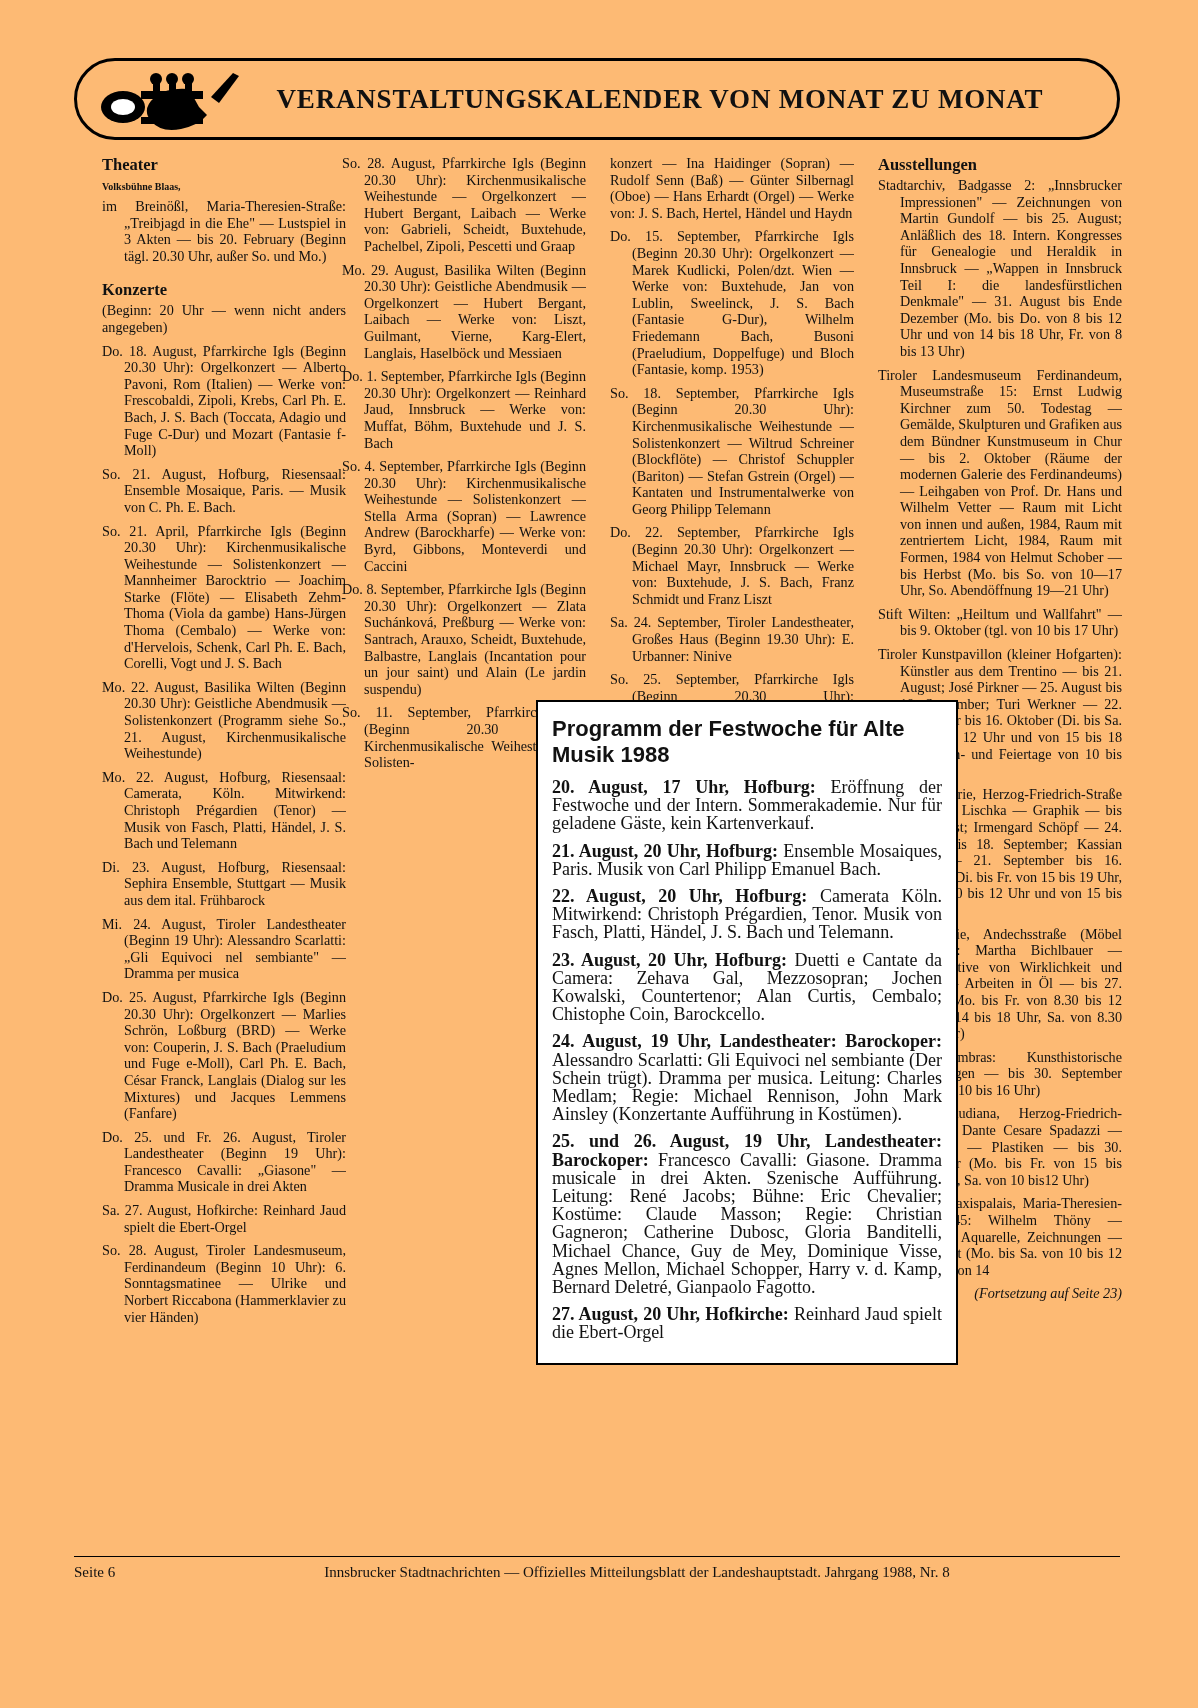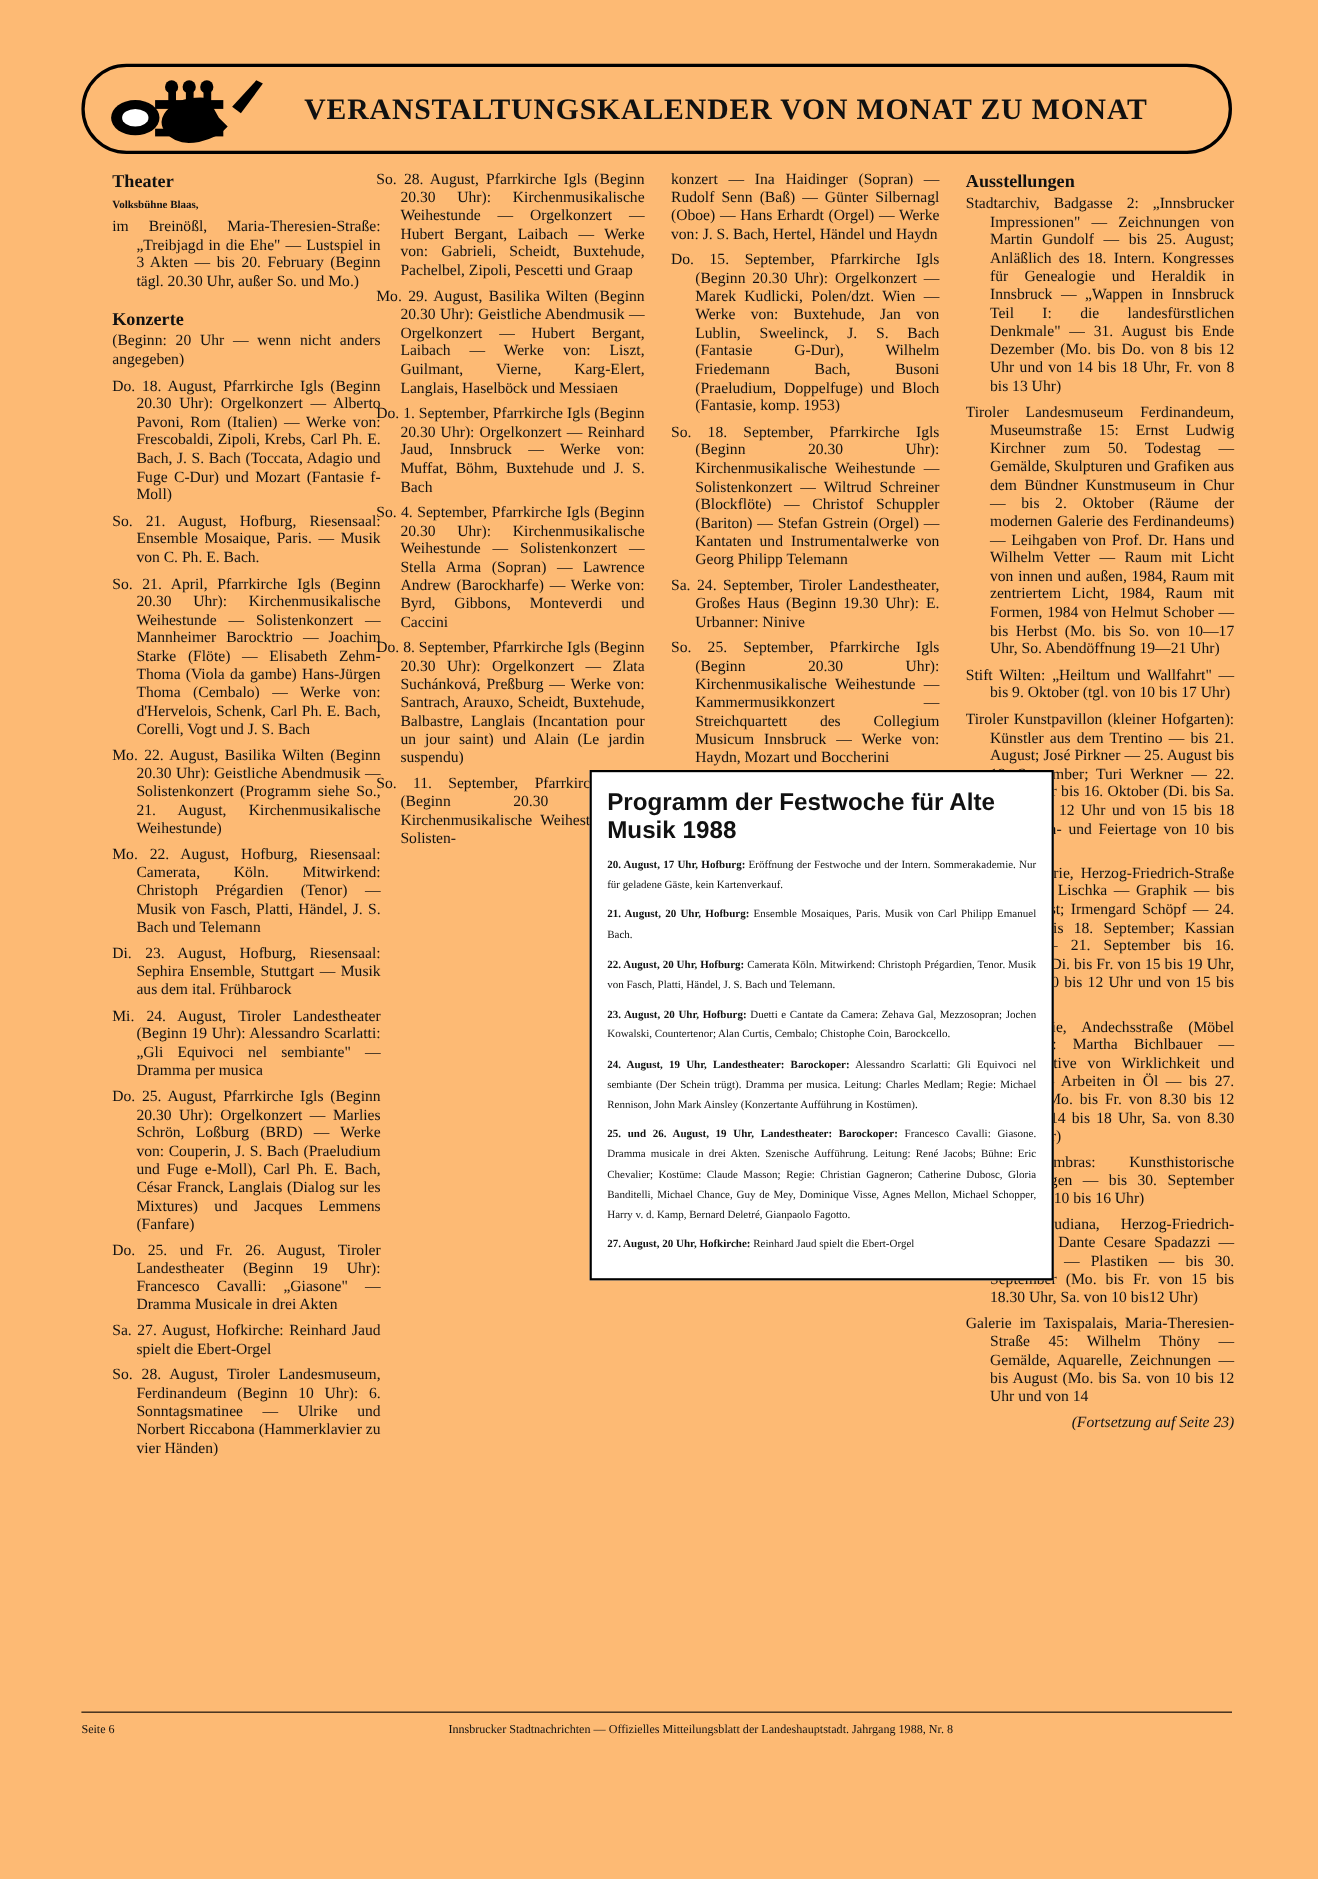--- a/index.html
+++ b/index.html
@@ -114,42 +114,42 @@
   .programme h2 {
     font-size: 22px;
     font-weight: bold;
     margin: 2px 0 10px 0;
     line-height: 26px;
     text-align: left;
     font-family: "Liberation Sans", sans-serif;
   }
   .programme p {
     margin: 0 0 9px 0;
-    font-size: 10px;
+    font-size: 18px;
     line-height: 18.2px;
     text-align: justify;
   }
   .programme p .lead {
     font-weight: bold;
   }
 
   
   .footrule {
     position: absolute;
     left: 74px;
     top: 1556px;
     width: 1046px;
     border-top: 1.6px solid #000;
   }
   .footer {
     position: absolute;
     left: 74px;
     top: 1562px;
     width: 1046px;
-    font-size: 11px;
+    font-size: 15px;
     line-height: 20px;
     display: flex;
     align-items: baseline;
   }
   .footer .pg { width: 200px; }
   .footer .ctr { flex: 1 1 auto; text-align: center; padding-right: 120px;}
   .cont {
     font-style: italic;
     text-align: right;
     display: block;
@@ -211,20 +211,21 @@
       <p class="blk">Do. 1. September, Pfarrkirche Igls (Beginn 20.30 Uhr): Orgelkonzert — Reinhard Jaud, Innsbruck — Werke von: Muffat, Böhm, Buxtehude und J. S. Bach</p>
       <p class="blk">So. 4. September, Pfarrkirche Igls (Beginn 20.30 Uhr): Kirchenmusikalische Weihestunde — Solistenkonzert — Stella Arma (Sopran) — Lawrence Andrew (Barockharfe) — Werke von: Byrd, Gibbons, Monteverdi und Caccini</p>
       <p class="blk">Do. 8. September, Pfarrkirche Igls (Beginn 20.30 Uhr): Orgelkonzert — Zlata Suchánková, Preßburg — Werke von: Santrach, Arauxo, Scheidt, Buxtehude, Balbastre, Langlais (Incantation pour un jour saint) und Alain (Le jardin suspendu)</p>
       <p class="blk">So. 11. September, Pfarrkirche Igls (Beginn 20.30 Uhr): Kirchenmusikalische Weihestunde — Solisten-</p>
     </div>
 
     <div class="col" id="col3">
       <p class="flush">konzert — Ina Haidinger (Sopran) — Rudolf Senn (Baß) — Günter Silbernagl (Oboe) — Hans Erhardt (Orgel) — Werke von: J. S. Bach, Hertel, Händel und Haydn</p>
       <p class="blk">Do. 15. September, Pfarrkirche Igls (Beginn 20.30 Uhr): Orgelkonzert — Marek Kudlicki, Polen/dzt. Wien — Werke von: Buxtehude, Jan von Lublin, Sweelinck, J. S. Bach (Fantasie G-Dur), Wilhelm Friedemann Bach, Busoni (Praeludium, Doppelfuge) und Bloch (Fantasie, komp. 1953)</p>
       <p class="blk">So. 18. September, Pfarrkirche Igls (Beginn 20.30 Uhr): Kirchenmusikalische Weihestunde — Solistenkonzert — Wiltrud Schreiner (Blockflöte) — Christof Schuppler (Bariton) — Stefan Gstrein (Orgel) — Kantaten und Instrumentalwerke von Georg Philipp Telemann</p>
+      <p class="blk">Do. 22. September, Pfarrkirche Igls (Beginn 20.30 Uhr): Orgelkonzert — Michael Mayr, Innsbruck — Werke von: Buxtehude, J. S. Bach, Franz Schmidt und Franz Liszt</p>
       <p class="blk">Sa. 24. September, Tiroler Landestheater, Großes Haus (Beginn 19.30 Uhr): E. Urbanner: Ninive</p>
       <p class="blk">So. 25. September, Pfarrkirche Igls (Beginn 20.30 Uhr): Kirchenmusikalische Weihestunde — Kammermusikkonzert — Streichquartett des Collegium Musicum Innsbruck — Werke von: Haydn, Mozart und Boccherini</p>
     </div>
 
     <div class="col" id="col4">
       <h2 class="sec">Ausstellungen</h2>
       <p class="blk">Stadtarchiv, Badgasse 2: „Innsbrucker Impressionen" — Zeichnungen von Martin Gundolf — bis 25. August; Anläßlich des 18. Intern. Kongresses für Genealogie und Heraldik in Innsbruck — „Wappen in Innsbruck Teil I: die landesfürstlichen Denkmale" — 31. August bis Ende Dezember (Mo. bis Do. von 8 bis 12 Uhr und von 14 bis 18 Uhr, Fr. von 8 bis 13 Uhr)</p>
       <p class="blk">Tiroler Landesmuseum Ferdinandeum, Museumstraße 15: Ernst Ludwig Kirchner zum 50. Todestag — Gemälde, Skulpturen und Grafiken aus dem Bündner Kunstmuseum in Chur — bis 2. Oktober (Räume der modernen Galerie des Ferdinandeums) — Leihgaben von Prof. Dr. Hans und Wilhelm Vetter — Raum mit Licht von innen und außen, 1984, Raum mit zentriertem Licht, 1984, Raum mit Formen, 1984 von Helmut Schober — bis Herbst (Mo. bis So. von 10—17 Uhr, So. Abendöffnung 19—21 Uhr)</p>
       <p class="blk">Stift Wilten: „Heiltum und Wallfahrt" — bis 9. Oktober (tgl. von 10 bis 17 Uhr)</p>
       <p class="blk">Tiroler Kunstpavillon (kleiner Hofgarten): Künstler aus dem Trentino — bis 21. August; José Pirkner — 25. August bis 18. September; Turi Werkner — 22. September bis 16. Oktober (Di. bis Sa. von 9 bis 12 Uhr und von 15 bis 18 Uhr, Sonn- und Feiertage von 10 bis 12 Uhr)</p>

